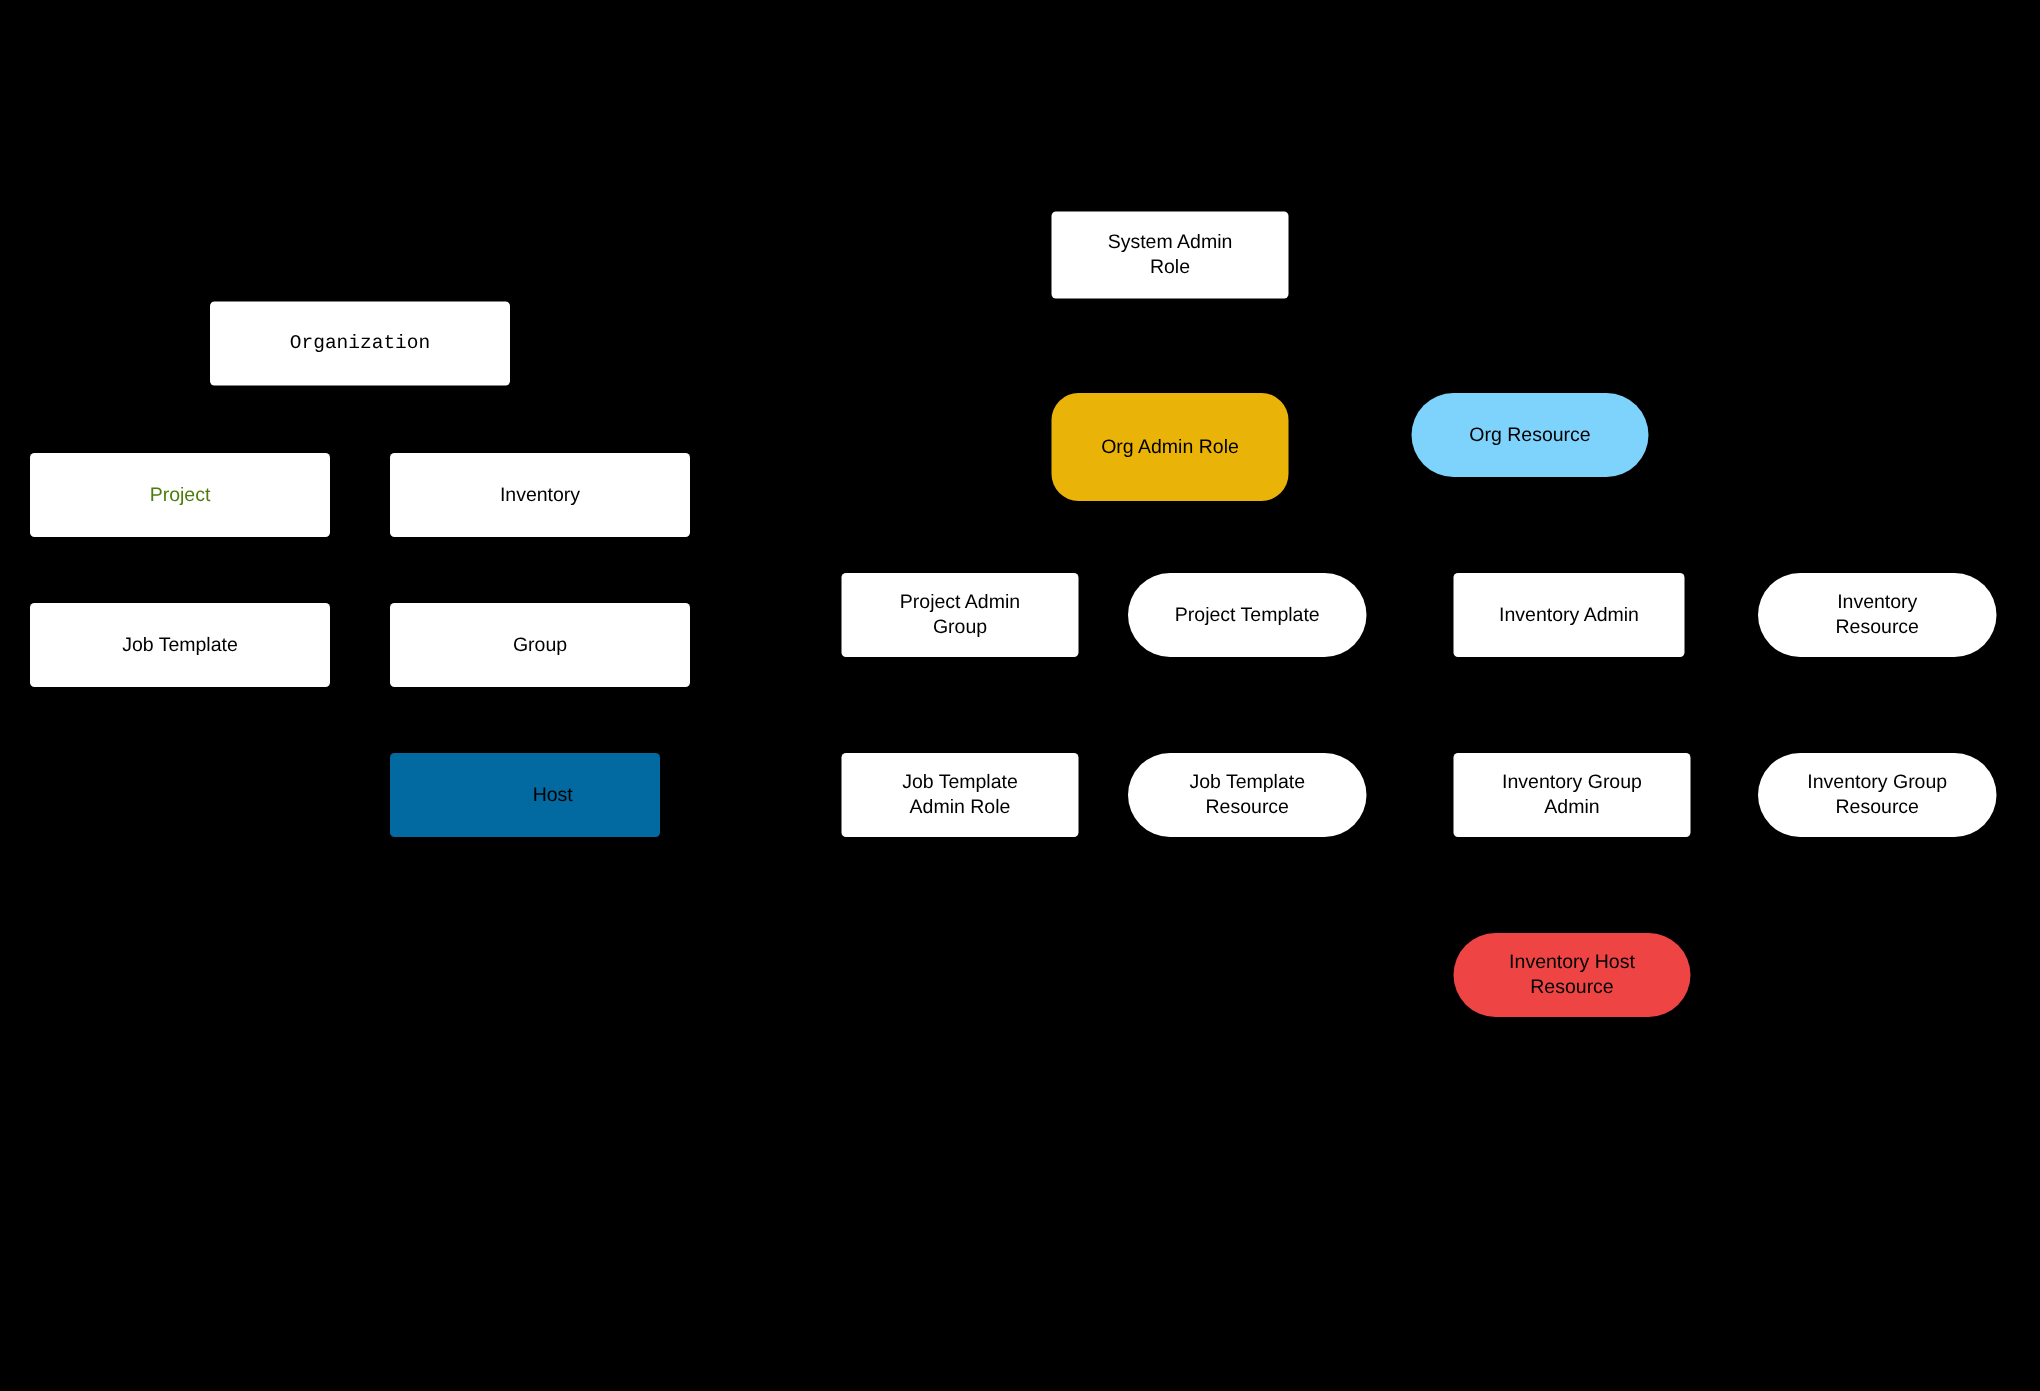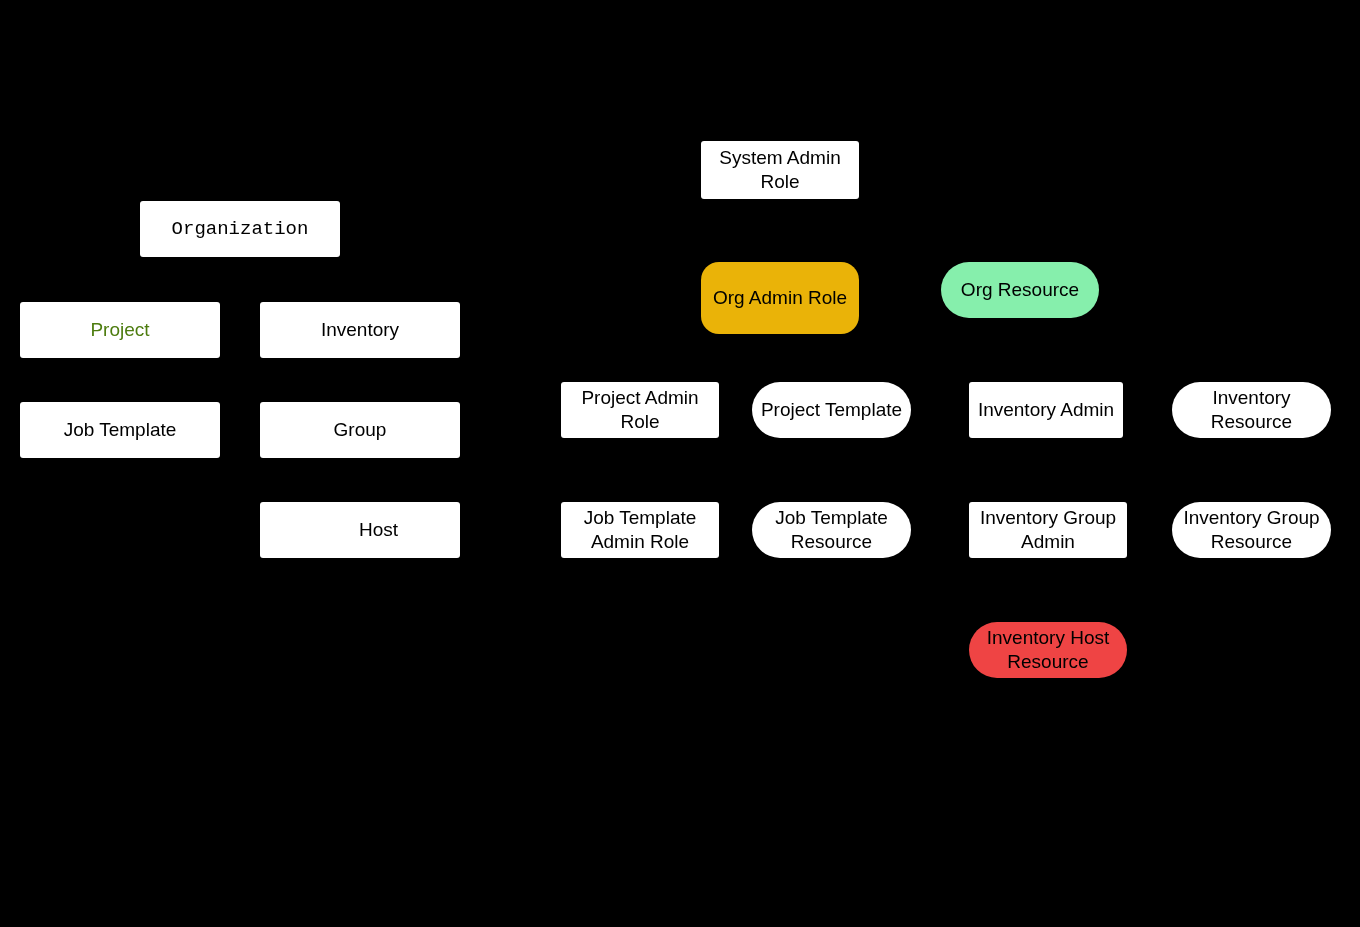--- a/index.html
+++ b/index.html
@@ -16,21 +16,21 @@
     font-family: "Liberation Sans", sans-serif;
   }
   .node {
     position: absolute;
     background: #ffffff;
     color: #000000;
     display: flex;
     align-items: center;
     justify-content: center;
     text-align: center;
-    font-size: 19px;
+    font-size: 13px;
     line-height: 1.28;
     box-sizing: border-box;
     padding: 2px 6px;
     white-space: pre-line;
   }
   .rect {
     border-radius: 3px;
   }
   .pill {
     border-radius: 999px;
@@ -38,27 +38,27 @@
 </style>
 </head>
 <body>
 
 <div id="canvas">
     <div class="node rect" style="left: 140px; top: 201px; width: 200px; height: 56px; background: rgb(255, 255, 255); color: rgb(0, 0, 0); font-family: Liberation Mono, monospace;">Organization</div>
     <div class="node rect" style="left: 20px; top: 302px; width: 200px; height: 56px; background: rgb(255, 255, 255); color: #4d7c0f;">Project</div>
     <div class="node rect" style="left: 260px; top: 302px; width: 200px; height: 56px; background: rgb(255, 255, 255); color: rgb(0, 0, 0);">Inventory</div>
     <div class="node rect" style="left: 20px; top: 402px; width: 200px; height: 56px; background: rgb(255, 255, 255); color: rgb(0, 0, 0);">Job Template</div>
     <div class="node rect" style="left: 260px; top: 402px; width: 200px; height: 56px; background: rgb(255, 255, 255); color: rgb(0, 0, 0);">Group</div>
-    <div class="node rect" style="left: 260px; top: 502px; width: 200px; height: 56px; background: #ffffff; color: rgb(0, 0, 0); padding-left: 43px;">Host</div>
+    <div class="node rect" style="left: 260px; top: 502px; width: 180px; height: 56px; background: #0369a1; color: rgb(0, 0, 0); padding-left: 43px;">Host</div>
     <div class="node rect" style="left: 701px; top: 141px; width: 158px; height: 58px; background: rgb(255, 255, 255); color: rgb(0, 0, 0);">System Admin
 Role</div>
     <div class="node rect" style="left: 701px; top: 262px; width: 158px; height: 72px; background: #eab308; color: rgb(0, 0, 0); border-radius: 18px;">Org Admin Role</div>
-    <div class="node pill" style="left: 941px; top: 262px; width: 158px; height: 56px; background: #86efac; color: rgb(0, 0, 0);">Org Resource</div>
+    <div class="node pill" style="left: 941px; top: 262px; width: 158px; height: 56px; background: #7dd3fc; color: rgb(0, 0, 0);">Org Resource</div>
     <div class="node rect" style="left: 561px; top: 382px; width: 158px; height: 56px; background: rgb(255, 255, 255); color: rgb(0, 0, 0);">Project Admin
-Role</div>
+Group</div>
     <div class="node pill" style="left: 752px; top: 382px; width: 159px; height: 56px; background: rgb(255, 255, 255); color: rgb(0, 0, 0);">Project Template</div>
     <div class="node rect" style="left: 969px; top: 382px; width: 154px; height: 56px; background: rgb(255, 255, 255); color: rgb(0, 0, 0);">Inventory Admin</div>
     <div class="node pill" style="left: 1172px; top: 382px; width: 159px; height: 56px; background: rgb(255, 255, 255); color: rgb(0, 0, 0);">Inventory
 Resource</div>
     <div class="node rect" style="left: 561px; top: 502px; width: 158px; height: 56px; background: rgb(255, 255, 255); color: rgb(0, 0, 0);">Job Template
 Admin Role</div>
     <div class="node pill" style="left: 752px; top: 502px; width: 159px; height: 56px; background: rgb(255, 255, 255); color: rgb(0, 0, 0);">Job Template
 Resource</div>
     <div class="node rect" style="left: 969px; top: 502px; width: 158px; height: 56px; background: rgb(255, 255, 255); color: rgb(0, 0, 0);">Inventory Group
 Admin</div>

